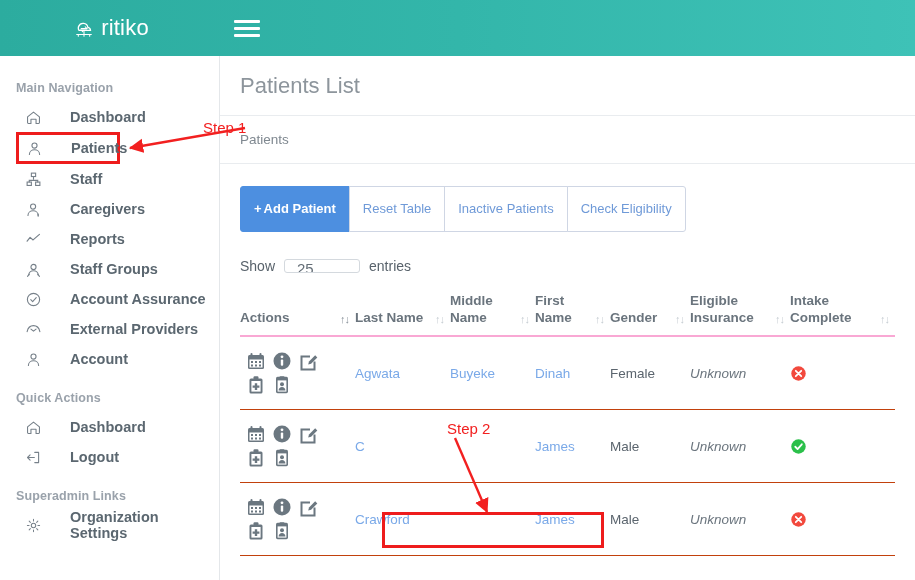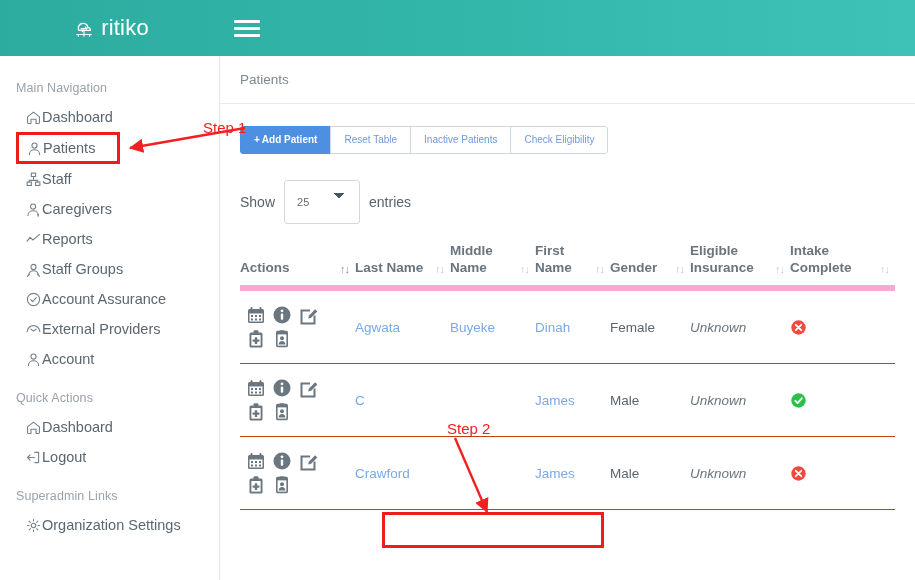--- a/index.html
+++ b/index.html
@@ -31,27 +31,28 @@
     display: flex; flex-direction: column; justify-content: center; gap: 4px;
     cursor: pointer;
   }
   .hamburger span { display: block; height: 3px; background: #ffffff; border-radius: 1px; }
 
   
   .sidebar {
     position: absolute; top: 56px; left: 0; width: 220px; height: 524px;
     background: #ffffff; border-right: 1px solid #e4e7ea;
     padding-top: 18px;
+    font-weight: bold;
   }
   .nav-heading {
     font-size: 12.5px; color: #9aa2ab; padding: 7px 0 7px 16px; letter-spacing: .1px;
   }
   .nav-item {
     display: flex; align-items: center; height: 30px;
-    padding-left: 24px; gap: 0; cursor: pointer;
+    padding-left: 24px; gap: 28px; cursor: pointer;
   }
   .nav-item .ico { width: 18px; height: 18px; display: flex; align-items: center; justify-content: center; flex: none; }
   .nav-item .ico svg { display: block; }
   .nav-label { font-size: 14.5px; color: #5b6770; }
   .nav-item.highlight {
     position: relative;
     border: 3px solid #ee1c1c;
     margin: 0 0 0 16px; padding-left: 6px; width: 104px; height: 32px;
   }
 
@@ -65,52 +66,52 @@
   .breadcrumb-bar {
     height: 48px; display: flex; align-items: center;
     padding-left: 20px; border-bottom: 1px solid #e9ecef;
   }
   .breadcrumb { font-size: 13.5px; color: #7f8890; }
 
   .content { padding: 22px 20px 0 20px; }
 
   .btn-group { display: flex; }
   .btn {
-    font-size: 10px; padding: 5px 13px; border: 1px solid #cfd6e4;
+    font-size: 13px; padding: 14px 13px; border: 1px solid #cfd6e4;
     background: #fff; color: #6f9ad8; cursor: pointer; white-space: nowrap;
     line-height: 16px; margin-left: -1px;
   }
   .btn:first-child { margin-left: 0; border-radius: 3px 0 0 3px; }
   .btn:last-child { border-radius: 0 3px 3px 0; }
   .btn.primary {
     background: #4d8fe0; border-color: #4d8fe0; color: #fff; font-weight: bold;
   }
   .btn.primary .plus { font-weight: bold; margin-right: 2px; }
 
   .show-entries {
     margin-top: 26px; display: flex; align-items: center; gap: 9px;
     font-size: 14px; color: #58626b;
   }
   .entries-select {
-    width: 76px; height: 44px; border: 1px solid #d4d9de; border-radius: 3px;
-    font-size: 11px; color: #636d76; padding-left: 12px;
+    width: 76px; height: 14px; border: 1px solid #d4d9de; border-radius: 3px;
+    font-size: 15px; color: #636d76; padding-left: 12px;
     background: #fff; font-family: "Liberation Sans", sans-serif;
     appearance: none; -webkit-appearance: none;
     background-image: linear-gradient(45deg, transparent 50%, #4a545c 50%),
                       linear-gradient(135deg, #4a545c 50%, transparent 50%);
     background-position: calc(100% - 20px) 12px, calc(100% - 15px) 12px;
     background-size: 5px 5px, 5px 5px; background-repeat: no-repeat;
   }
 
   
   table.ptable { width: 100%; border-collapse: collapse; margin-top: 18px; table-layout: fixed; }
   table.ptable th {
     text-align: left; vertical-align: bottom;
     font-size: 13.5px; color: #6a747d; font-weight: bold;
-    padding: 0 6px 9px 0; border-bottom: 6px solid #f9a8d4;
+    padding: 0 6px 9px 0; border-bottom: 2px solid #f9a8d4;
   }
   .th-inner { display: flex; align-items: flex-end; justify-content: space-between; gap: 4px; }
   .th-text { line-height: 17px; }
   .sort { flex: none; color: #c6ccd2; font-size: 11px; letter-spacing: -1px; padding-bottom: 1px; }
   .sort.active { color: #8a939b; }
 
   table.ptable td {
     padding: 14px 6px 14px 0; border-bottom: 1px solid #c2410c;
     font-size: 13.5px; color: #5b656e; vertical-align: middle; height: 70px;
   }
@@ -278,20 +279,23 @@
           <circle cx="10" cy="10" r="2.6"></circle>
           <path d="M10 2.8v2M10 15.2v2M2.8 10h2M15.2 10h2M4.9 4.9l1.4 1.4M13.7 13.7l1.4 1.4M15.1 4.9l-1.4 1.4M6.3 13.7l-1.4 1.4" stroke-linecap="round"></path>
         </svg>
       </span>
       <span class="nav-label">Organization Settings</span>
     </div>
   </div>
 
   <div class="main">
 
+    <div class="page-head">
+      <div class="page-title">Patients List</div>
+    </div>
 
     <div class="breadcrumb-bar">
       <div class="breadcrumb">Patients</div>
     </div>
 
     <div class="content">
 
       <div class="btn-group">
         <button class="btn primary">
           <span class="plus">+</span><span>Add Patient</span>

